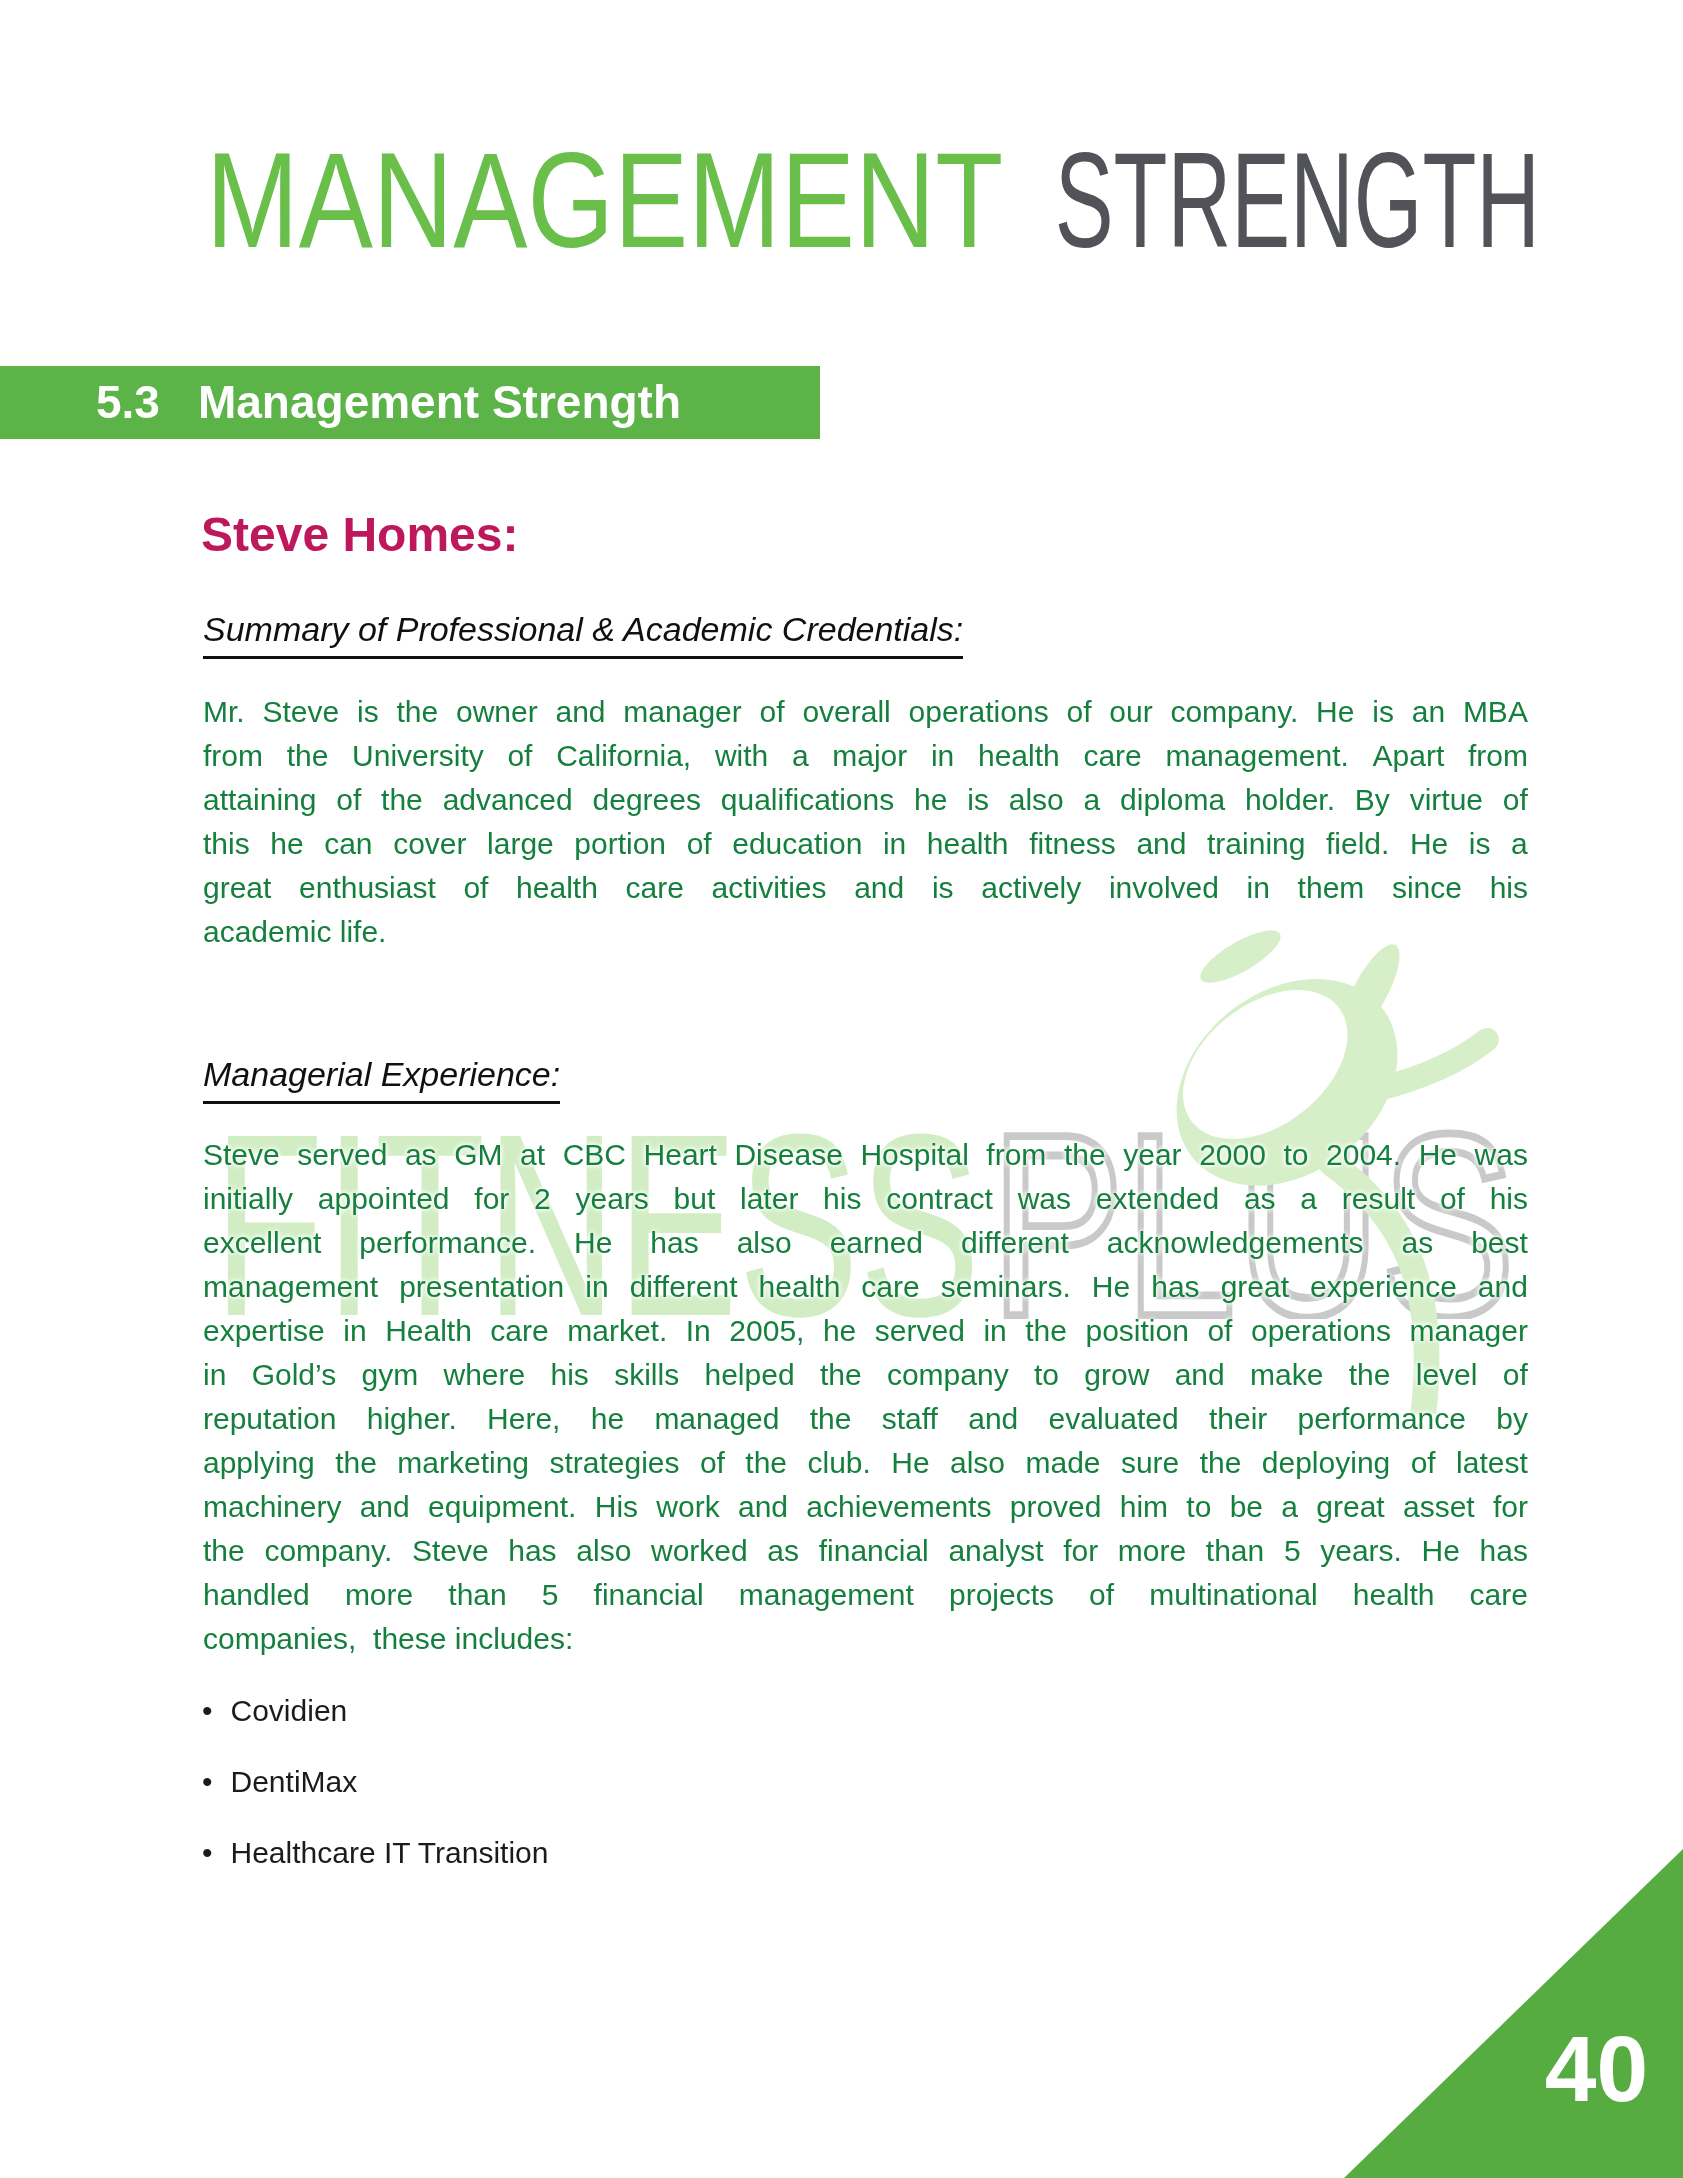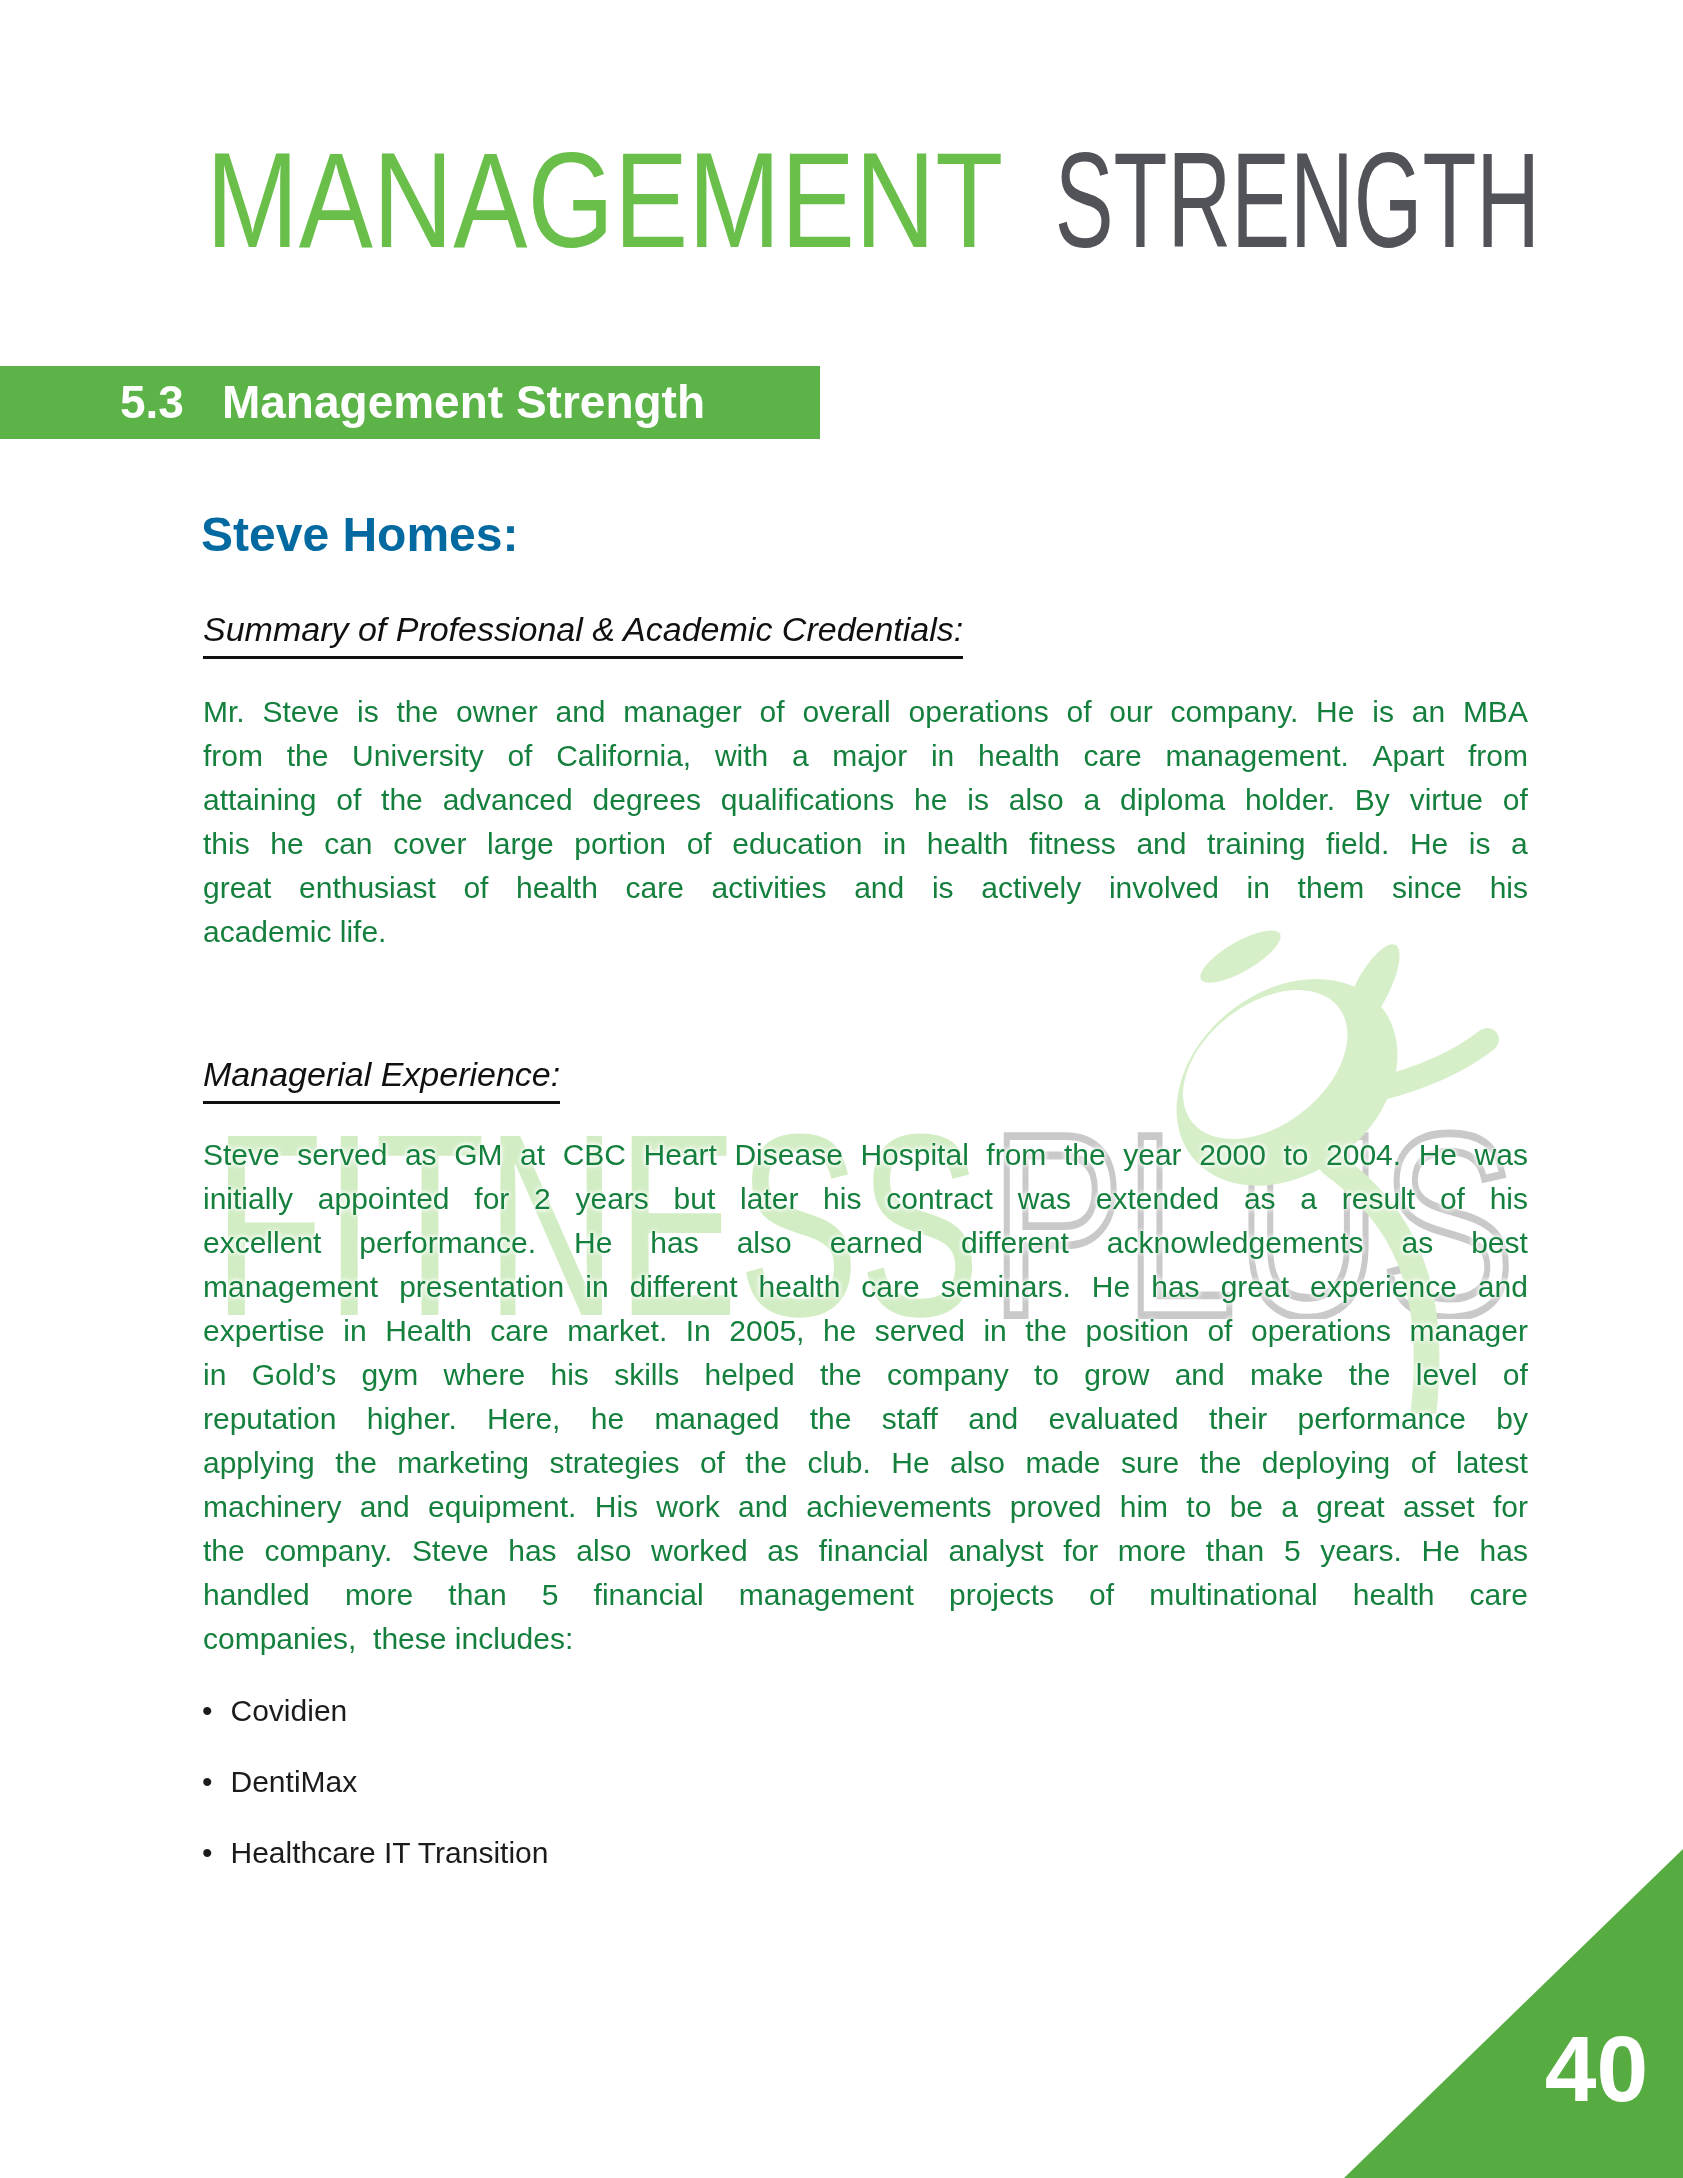--- a/index.html
+++ b/index.html
@@ -5,25 +5,25 @@
   html,body{margin:0;padding:0;background:#ffffff;}
   .page{position:relative;width:1683px;height:2178px;background:#ffffff;overflow:hidden;
         font-family:"Liberation Sans",sans-serif;color:#1b1b1b;}
 
   
   .logo-svg{position:absolute;left:206px;top:150px;width:1337px;height:99px;}
 
   
   .section-bar{position:absolute;left:0;top:366px;width:820px;height:73px;background:#5cb348;
                color:#ffffff;font-weight:bold;font-size:46px;line-height:73px;white-space:nowrap;}
-  .bar-number{margin-left:120px;}
+  .bar-number{margin-left:96px;}
   .bar-title{margin-left:38px;}
 
   
-  .person-heading{position:absolute;left:201px;top:507px;font-size:48px;font-weight:bold;color:#0369a1;}
+  .person-heading{position:absolute;left:201px;top:507px;font-size:48px;font-weight:bold;color:#be185d;}
   .h-italic{position:absolute;left:203px;font-size:34px;font-style:italic;color:#101010;}
   .h-italic .ul{display:inline-block;border-bottom:3px solid #101010;padding-bottom:7px;}
   .sec1-heading{top:610px;text-align:center;}
   .sec2-heading{top:1055px;}
 
   
   .para{position:absolute;left:203px;width:1325px;font-size:30px;color:#15803d;z-index:3;}
   .para1{top:690px;}
   .para2{top:1133px;}
   .jline{display:flex;justify-content:space-between;height:44px;line-height:44px;}

